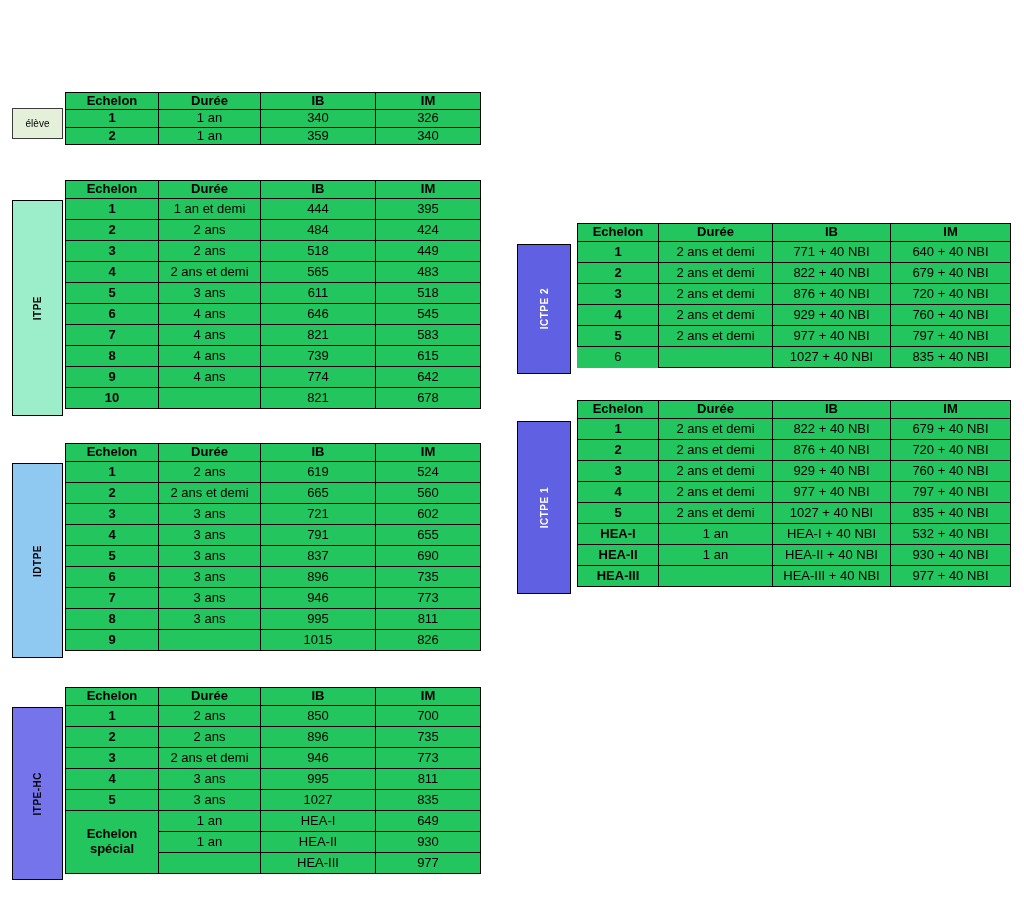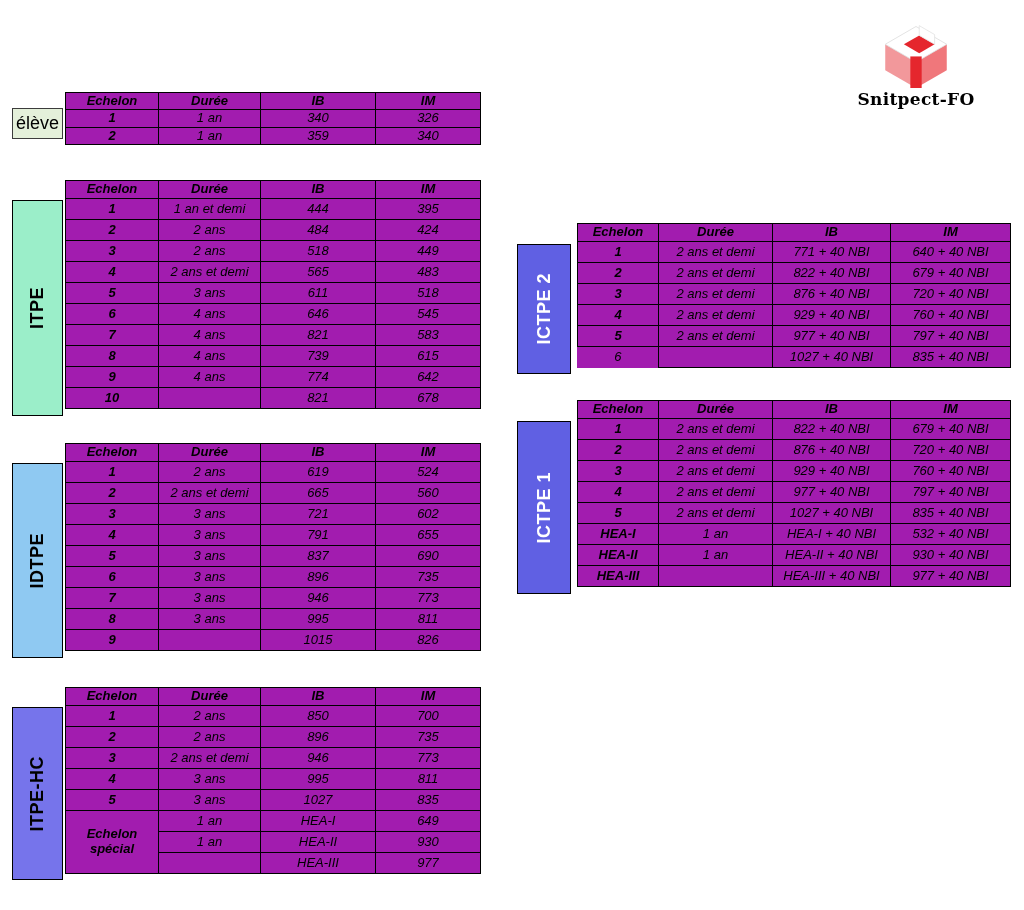--- a/index.html
+++ b/index.html
@@ -2,22 +2,21 @@
 <html><head>
 <meta charset="utf-8">
 <style>
   html,body { margin:0; padding:0; background:#fff; }
   .page {
     position:relative; width:1024px; height:910px; background:#fff;
     font-family:"Liberation Sans", sans-serif; color:#000; overflow:hidden;
   }
   table.grid {
     position:absolute; border-collapse:collapse; table-layout:fixed;
-    background:#a21caf;
-    font-style:italic;
+    background:#22c55e;
   }
   .grid th, .grid td {
     border:1.5px solid #000; padding:0 2px; text-align:center;
     vertical-align:middle; font-size:13px; line-height:1.25; overflow:hidden;
   }
   .grid th { font-weight:bold; }
   .lt { left:65px; width:415px; }
   .rt { left:577px; width:433px; }
   .big th { height:17px; }
   .big td { height:20px; }
@@ -28,21 +27,21 @@
   td.open { border-left:none; border-bottom:none; font-weight:normal; }
   .t-eleve  { top:92px; }
   .t-itpe   { top:180px; }
   .t-idtpe  { top:443px; }
   .t-itpehc { top:687px; }
   .t-ictpe2 { top:223px; }
   .t-ictpe1 { top:400px; }
   .lbl {
     position:absolute; box-sizing:border-box; border:1.5px solid #000;
     display:flex; align-items:center; justify-content:center;
-    font-size:18px; font-weight:bold;text-align:center;
+    font-size:10px; font-weight:bold;text-align:center;
   }
   #lbl-eleve  { left:12px; top:108px; width:51px; height:31px;
                 border-color:#3c3c3c; font-weight:normal; }
   #lbl-itpe   { left:12px; top:200px; width:51px; height:216px; }
   #lbl-idtpe  { left:12px; top:463px; width:51px; height:195px; }
   #lbl-itpehc { left:12px; top:707px; width:51px; height:173px; }
   #lbl-ictpe2 { left:517px; top:244px; width:54px; height:130px; color:#fff; }
   #lbl-ictpe1 { left:517px; top:421px; width:54px; height:173px; color:#fff; }
   .vlbl span { writing-mode:vertical-rl; transform:rotate(180deg); letter-spacing:0.5px; }
   #fn-title {
@@ -54,31 +53,20 @@
   .logo-text {
     font-family:"DejaVu Serif", serif; font-weight:bold; font-size:17px;
     letter-spacing:0.3px; margin-top:1px; white-space:nowrap;
   }
 </style>
 </head>
 <body>
 
 <div class="page">
 
-  <div id="logo">
-    <svg width="84" height="68" viewBox="0 0 100 84">
-      <polygon points="12,30 50,52 50,84 12,62" fill="#f2989b"></polygon>
-      <polygon points="50,52 88,30 88,62 50,84" fill="#f0777b"></polygon>
-      <polygon points="50,8 88,30 50,52 12,30" fill="#ffffff" stroke="#dcdcdc" stroke-width="1"></polygon>
-      <polygon points="43,45 57,45 57,84 43,84" fill="#e5262d"></polygon>
-      <polygon points="54,19 73,30 54,41 35,30" fill="#e5262d"></polygon>
-      <polygon points="54,7 73,18 73,30 54,19" fill="#ffffff" stroke="#e2e2e2" stroke-width="1"></polygon>
-    </svg>
-    <div class="logo-text">Snitpect-FO</div>
-  </div>
 
 
   <div class="lbl" id="lbl-eleve" style="background: rgb(228, 240, 218);">
       <span>élève</span>
     </div>
   <div class="lbl vlbl" id="lbl-itpe" style="background: rgb(155, 238, 201);">
       <span>ITPE</span>
     </div>
   <div class="lbl vlbl" id="lbl-idtpe" style="background: rgb(143, 201, 242);">
       <span>IDTPE</span>

